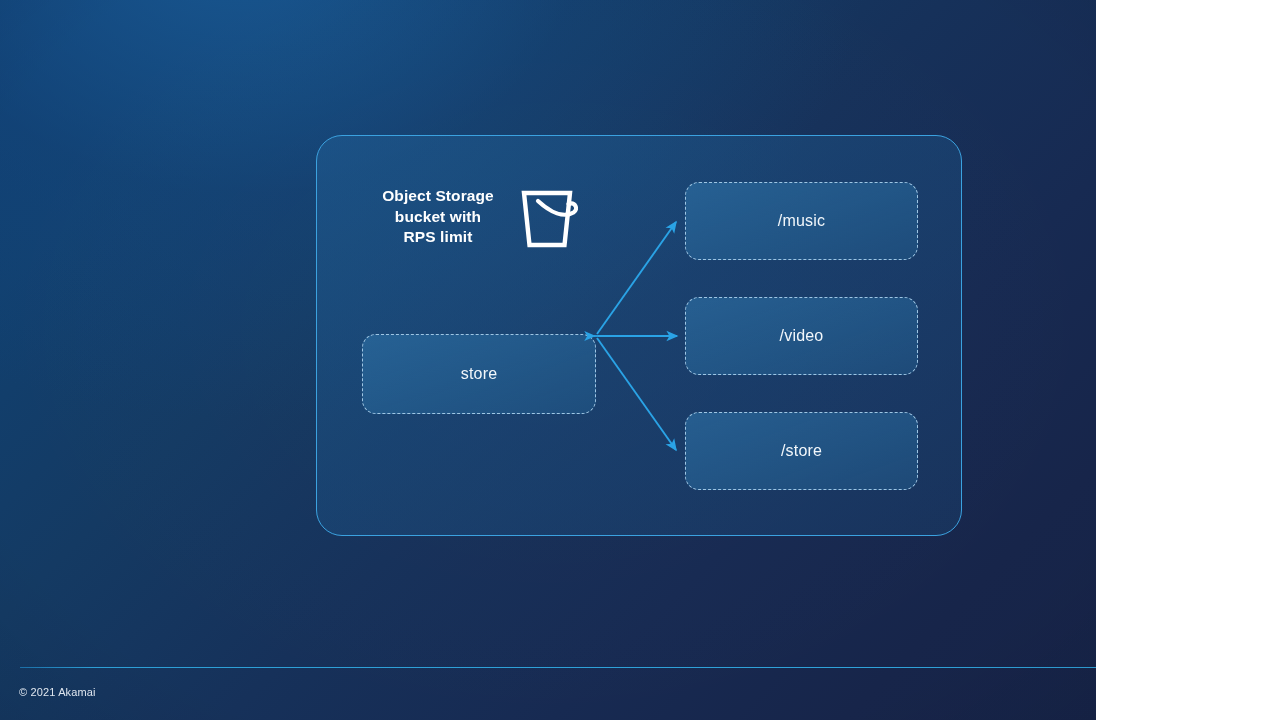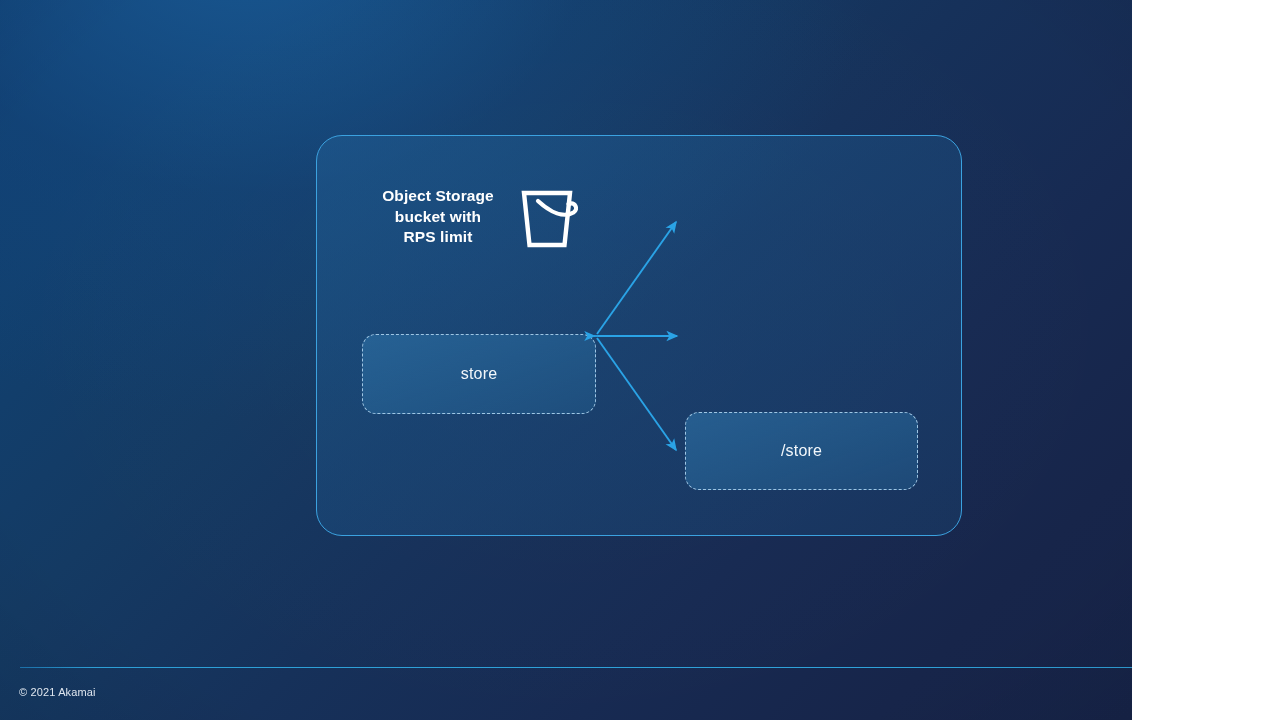--- a/index.html
+++ b/index.html
@@ -13,21 +13,20 @@
   }
 
   #slide {
     position: relative;
     width: 1096px;
     height: 720px;
     background:
       radial-gradient(ellipse 900px 700px at 22% -10%, rgba(26,92,152,0.85) 0%, rgba(20,70,124,0.45) 38%, rgba(20,60,110,0.0) 70%),
       linear-gradient(135deg, #0f3f73 0%, #11406f 16%, #143a63 34%, #16315a 52%, #172a52 70%, #17254a 86%, #162347 100%);
     overflow: hidden;
-    padding-left: 36px;
   }
 
   
   #slide::after {
     content: "";
     position: absolute;
     inset: 0;
     pointer-events: none;
     background:
       radial-gradient(ellipse 1100px 800px at 50% 45%, rgba(255,255,255,0.015) 0%, rgba(0,0,0,0.0) 55%, rgba(0,0,0,0.16) 100%);
@@ -153,21 +152,27 @@
       <path d="M6 8 L52 8 L46.5 60 L11.5 60 Z" fill="none" stroke="#ffffff" stroke-width="4.4" stroke-linejoin="miter"></path>
 
       <path d="M20 16 C 33 28, 46 33, 55.5 27.5 C 61 24, 57 16.5, 50.5 19" fill="none" stroke="#ffffff" stroke-width="4.2" stroke-linecap="round" stroke-linejoin="round"></path>
     </svg>
   </div>
 
   <div class="dbox box-store">
     <span>store</span>
   </div>
 
-
+  <div class="dbox box-music">
+    <span>/music</span>
+  </div>
+
+  <div class="dbox box-video">
+    <span>/video</span>
+  </div>
 
   <div class="dbox box-images">
     <span>/store</span>
   </div>
 
   <svg class="arrows" viewBox="0 0 1280 720">
     <defs>
       <marker id="arrowhead" markerWidth="7" markerHeight="7" refX="5.6" refY="3.2" orient="auto" markerUnits="strokeWidth">
         <path d="M0,0.4 L6.4,3.2 L0,6 L1.6,3.2 Z" fill="#2aa3e6"></path>
       </marker>

